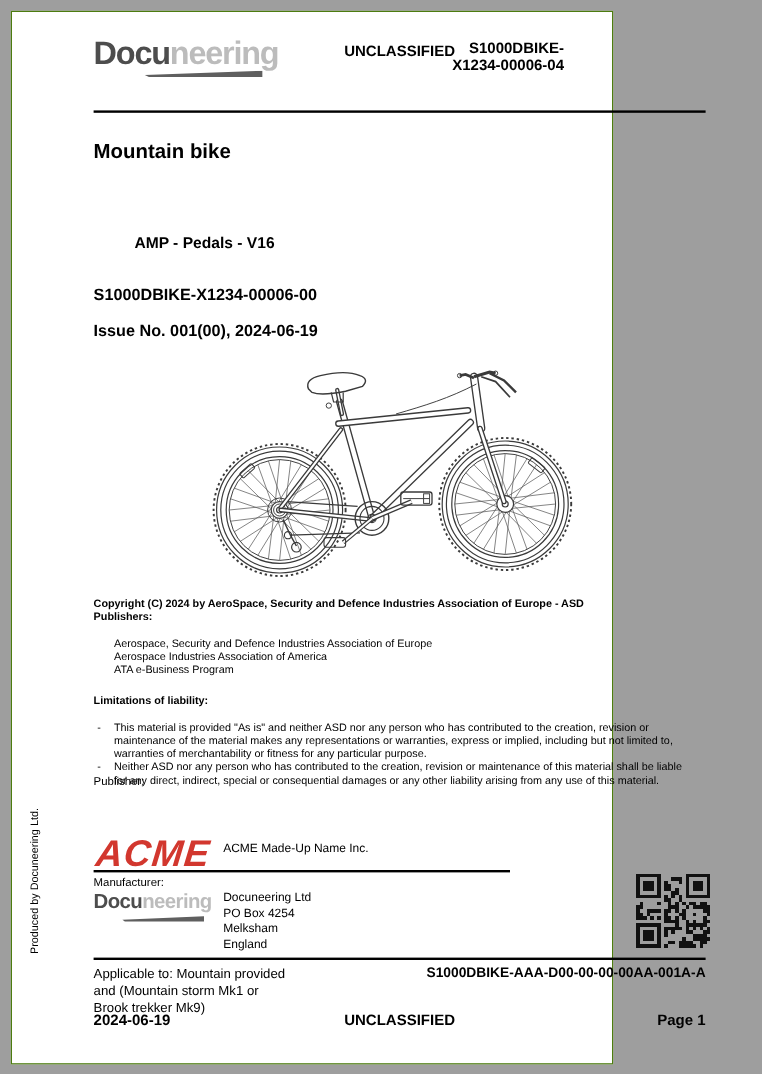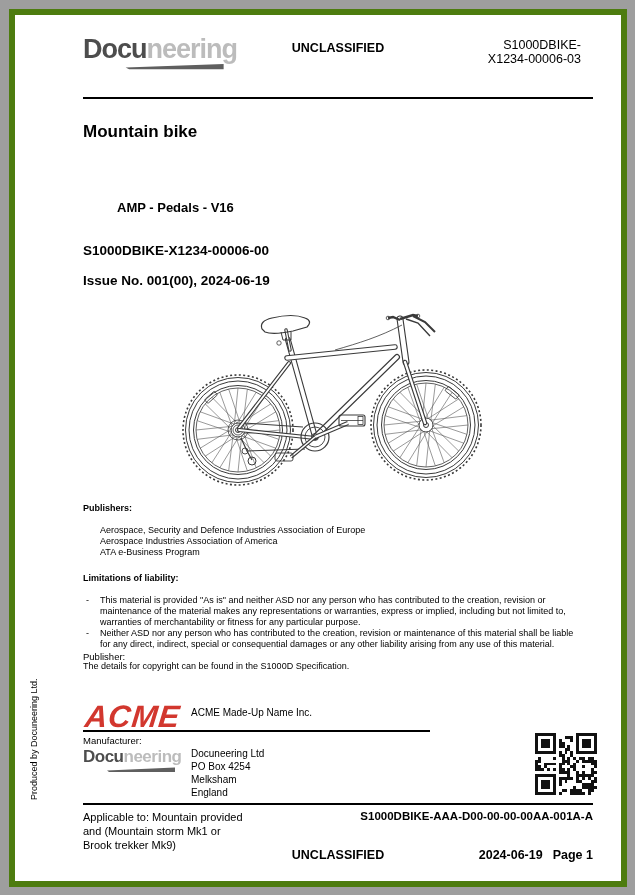--- a/index.html
+++ b/index.html
@@ -2,32 +2,32 @@
 <html style="--acme-red: #d2372e; --logo-dark: #4d4d4d; --logo-light: #bcbcbc; --swoosh: #5f5f5f; --frame-gray: #9e9e9e; --ink: #000000;"><head>
 <meta charset="utf-8">
 <style>
   :root{
     --acme-red:#d2372e; --logo-dark:#4d4d4d; --logo-light:#bcbcbc;
     --swoosh:#5f5f5f; --frame-gray:#9e9e9e; --ink:#000000;
   }
   *{margin:0;padding:0;box-sizing:border-box;}
   html,body{width:635px;height:895px;}
   body{background:var(--frame-gray);font-family:"Liberation Sans","DejaVu Sans",sans-serif;color:var(--ink);overflow:hidden;position:relative;}
-  .page{position:absolute;left:9px;top:9px;width:618px;height:878px;background:#fff;border:6px solid #4d7c0f;}
+  .page{position:absolute;left:9px;top:9px;width:502px;height:878px;background:#fff;border:1px solid #4d7c0f;}
   .abs{position:absolute;}
 
   
   .brand{display:inline-block;line-height:1;}
   .brand .t1{font-weight:bold;color:var(--logo-dark);}
   .brand .t2{font-weight:bold;color:var(--logo-light);}
   .brand-lg{font-size:27px;letter-spacing:-1px;}
   .brand-sm{font-size:17px;letter-spacing:-0.5px;}
   .swoosh{display:block;height:7px;margin-top:1px;}
   .classif{font-weight:bold;font-size:12.5px;}
-  .docid{font-weight:normal;font-size:12.5px;text-align:right;line-height:14px;}
+  .docid{font-weight:bold;font-size:12.5px;text-align:right;line-height:14px;}
   .rule{background:#000;height:2px;}
 
   
   .tech-name{font-weight:bold;font-size:17px;}
   .main-title{font-weight:bold;font-size:25px;letter-spacing:-0.3px;}
   .subline{font-weight:bold;font-size:13px;margin-left:34px;}
   .pubcode{font-weight:bold;font-size:13.5px;}
 
   
   .smallb{font-weight:bold;font-size:9px;line-height:11px;}
@@ -39,21 +39,21 @@
   
   .seclabel{font-size:9.5px;}
   .acme{font-size:31px;font-weight:bold;font-style:italic;color:var(--acme-red);letter-spacing:1px;transform:skewX(-6deg);display:inline-block;line-height:1;}
   .midtext{font-size:10px;line-height:13px;}
   .divline{background:#000;height:1.5px;}
 
   
   .foot-left{font-size:11px;line-height:14px;}
   .foot-dmc{font-weight:bold;font-size:11.5px;text-align:right;}
   .foot-classif{font-weight:bold;font-size:12.5px;text-align:center;}
-  .foot-date{font-weight:bold;font-size:12.5px;text-align:right;display:flex;justify-content:flex-end;gap:10px;}
+  .foot-date{font-weight:bold;font-size:12.5px;text-align:right;display:flex;justify-content:space-between;gap:10px;}
 
   .sidenote{font-size:9px;writing-mode:vertical-rl;transform:rotate(180deg);white-space:nowrap;}
 
   svg .ln{stroke:#3a3a3a;fill:none;}
 </style>
 </head>
 <body>
 
 <div class="page">
 
@@ -61,21 +61,21 @@
     <span class="brand brand-lg">
       <span class="t1">Docu</span><span class="t2">neering</span>
     </span>
     <svg class="swoosh" width="150" height="8" viewBox="0 0 150 8">
       <polygon points="38,4 150,0 150,6 42,6" fill="var(--swoosh)"></polygon>
     </svg>
   </div>
   <div class="abs classif" style="left:68px;top:26px;width:510px;text-align:center;">UNCLASSIFIED</div>
   <div class="abs docid" style="right:40px;top:23px;">
     <div>S1000DBIKE-</div>
-    <div>X1234-00006-03</div>
+    <div>X1234-00006-04</div>
   </div>
   <div class="abs rule" style="left:68px;top:82px;width:510px;"></div>
 
   <div class="abs tech-name" style="left:68px;top:107px;">Mountain bike</div>
   <div class="abs subline" style="left:68px;top:185px;">AMP - Pedals - V16</div>
   <div class="abs pubcode" style="left:68px;top:228px;">S1000DBIKE-X1234-00006-00</div>
   <div class="abs pubcode" style="left:68px;top:258px;">Issue No. 001(00), 2024-06-19</div>
 
   <svg class="abs" style="left:140px;top:295px;" width="330" height="185" viewBox="0 0 330 185">
 
@@ -215,36 +215,36 @@
       <path class="ln" d="M245,9 L258,5 L263,6" stroke-width="2.6"></path>
       <path class="ln" d="M258,6 L270,12 L280,22" stroke-width="2"></path>
       <path class="ln" d="M251,9 L263,13 L275,26" stroke-width="1.4"></path>
       <circle class="ln" cx="233" cy="8" r="1.8" stroke-width="0.8" fill="#fff"></circle>
       <circle class="ln" cx="263" cy="6" r="1.8" stroke-width="0.8" fill="#fff"></circle>
       <path class="ln" d="M247,15 C224,27 204,33 180,40" stroke-width="0.8"></path>
     </g>
   </svg>
 
   <div class="abs" style="left:68px;top:488px;width:512px;">
+    <div class="smallb">Copyright (C) 2024 by AeroSpace, Security and Defence Industries Association of Europe - ASD</div>
     <div class="smallb">Publishers:</div>
     <div class="pub-list small" style="margin-top:11px;">
       <div>Aerospace, Security and Defence Industries Association of Europe</div>
       <div>Aerospace Industries Association of America</div>
       <div>ATA e-Business Program</div>
     </div>
     <div class="smallb" style="margin-top:15px;">Limitations of liability:</div>
     <div class="small" style="margin-top:11px;width:500px;">
       <div class="li-item">
           <span>This material is provided "As is" and neither ASD nor any person who has contributed to the creation, revision or maintenance of the material makes any representations or warranties, express or implied, including but not limited to, warranties of merchantability or fitness for any particular purpose.</span>
         </div>
       <div class="li-item">
           <span>Neither ASD nor any person who has contributed to the creation, revision or maintenance of this material shall be liable for any direct, indirect, special or consequential damages or any other liability arising from any use of this material.</span>
         </div>
     </div>
-    <div class="small" style="margin-top:11px;">The details for copyright can be found in the S1000D Specification.</div>
   </div>
 
   <div class="abs seclabel" style="left:68px;top:636px;">Publisher:</div>
   <div class="abs" style="left:70px;top:686px;">
     <span class="acme">ACME</span>
   </div>
   <div class="abs midtext" style="left:176px;top:691px;">ACME Made-Up Name Inc.</div>
   <div class="abs divline" style="left:68px;top:715px;width:347px;"></div>
 
   <div class="abs seclabel" style="left:68px;top:720px;">Manufacturer:</div>

